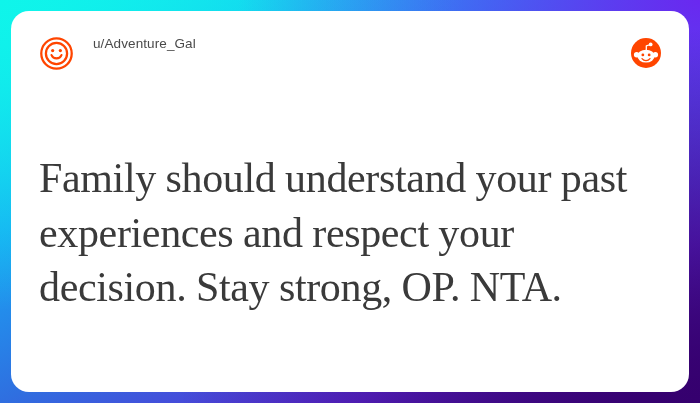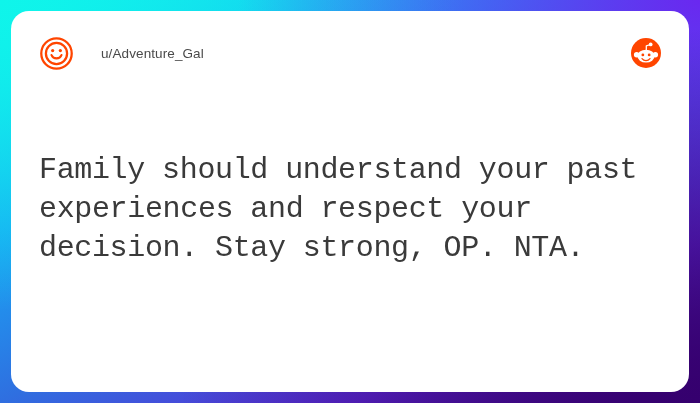--- a/index.html
+++ b/index.html
@@ -45,22 +45,22 @@
     right: 0;
     height: 84px;
     display: flex;
     align-items: center;
     padding: 0 28px 0 28px;
     box-sizing: border-box;
   }
 
   .author-block {
     display: flex;
-    align-items: center;
-    gap: 27px;
+    align-items: flex-start;
+    gap: 19px;
   }
 
   .avatar {
     width: 35px;
     height: 35px;
     flex: 0 0 35px;
     display: block;
   }
 
   .author-name {
@@ -81,22 +81,22 @@
   }
 
   .card-body {
     position: absolute;
     left: 28px;
     right: 40px;
     top: 140px;
   }
 
   .quote-text {
-    font-family: Liberation Mono, monospace;
-    font-size: 30px;
+    font-family: Liberation Serif, serif;
+    font-size: 42px;
     line-height: 1.30;
     color: #3a3a3a;
     letter-spacing: -0.35px;
     font-weight: 400;
     margin: 0;
     word-spacing: -0.5px;
   }
 </style>
 </head>
 <body>

